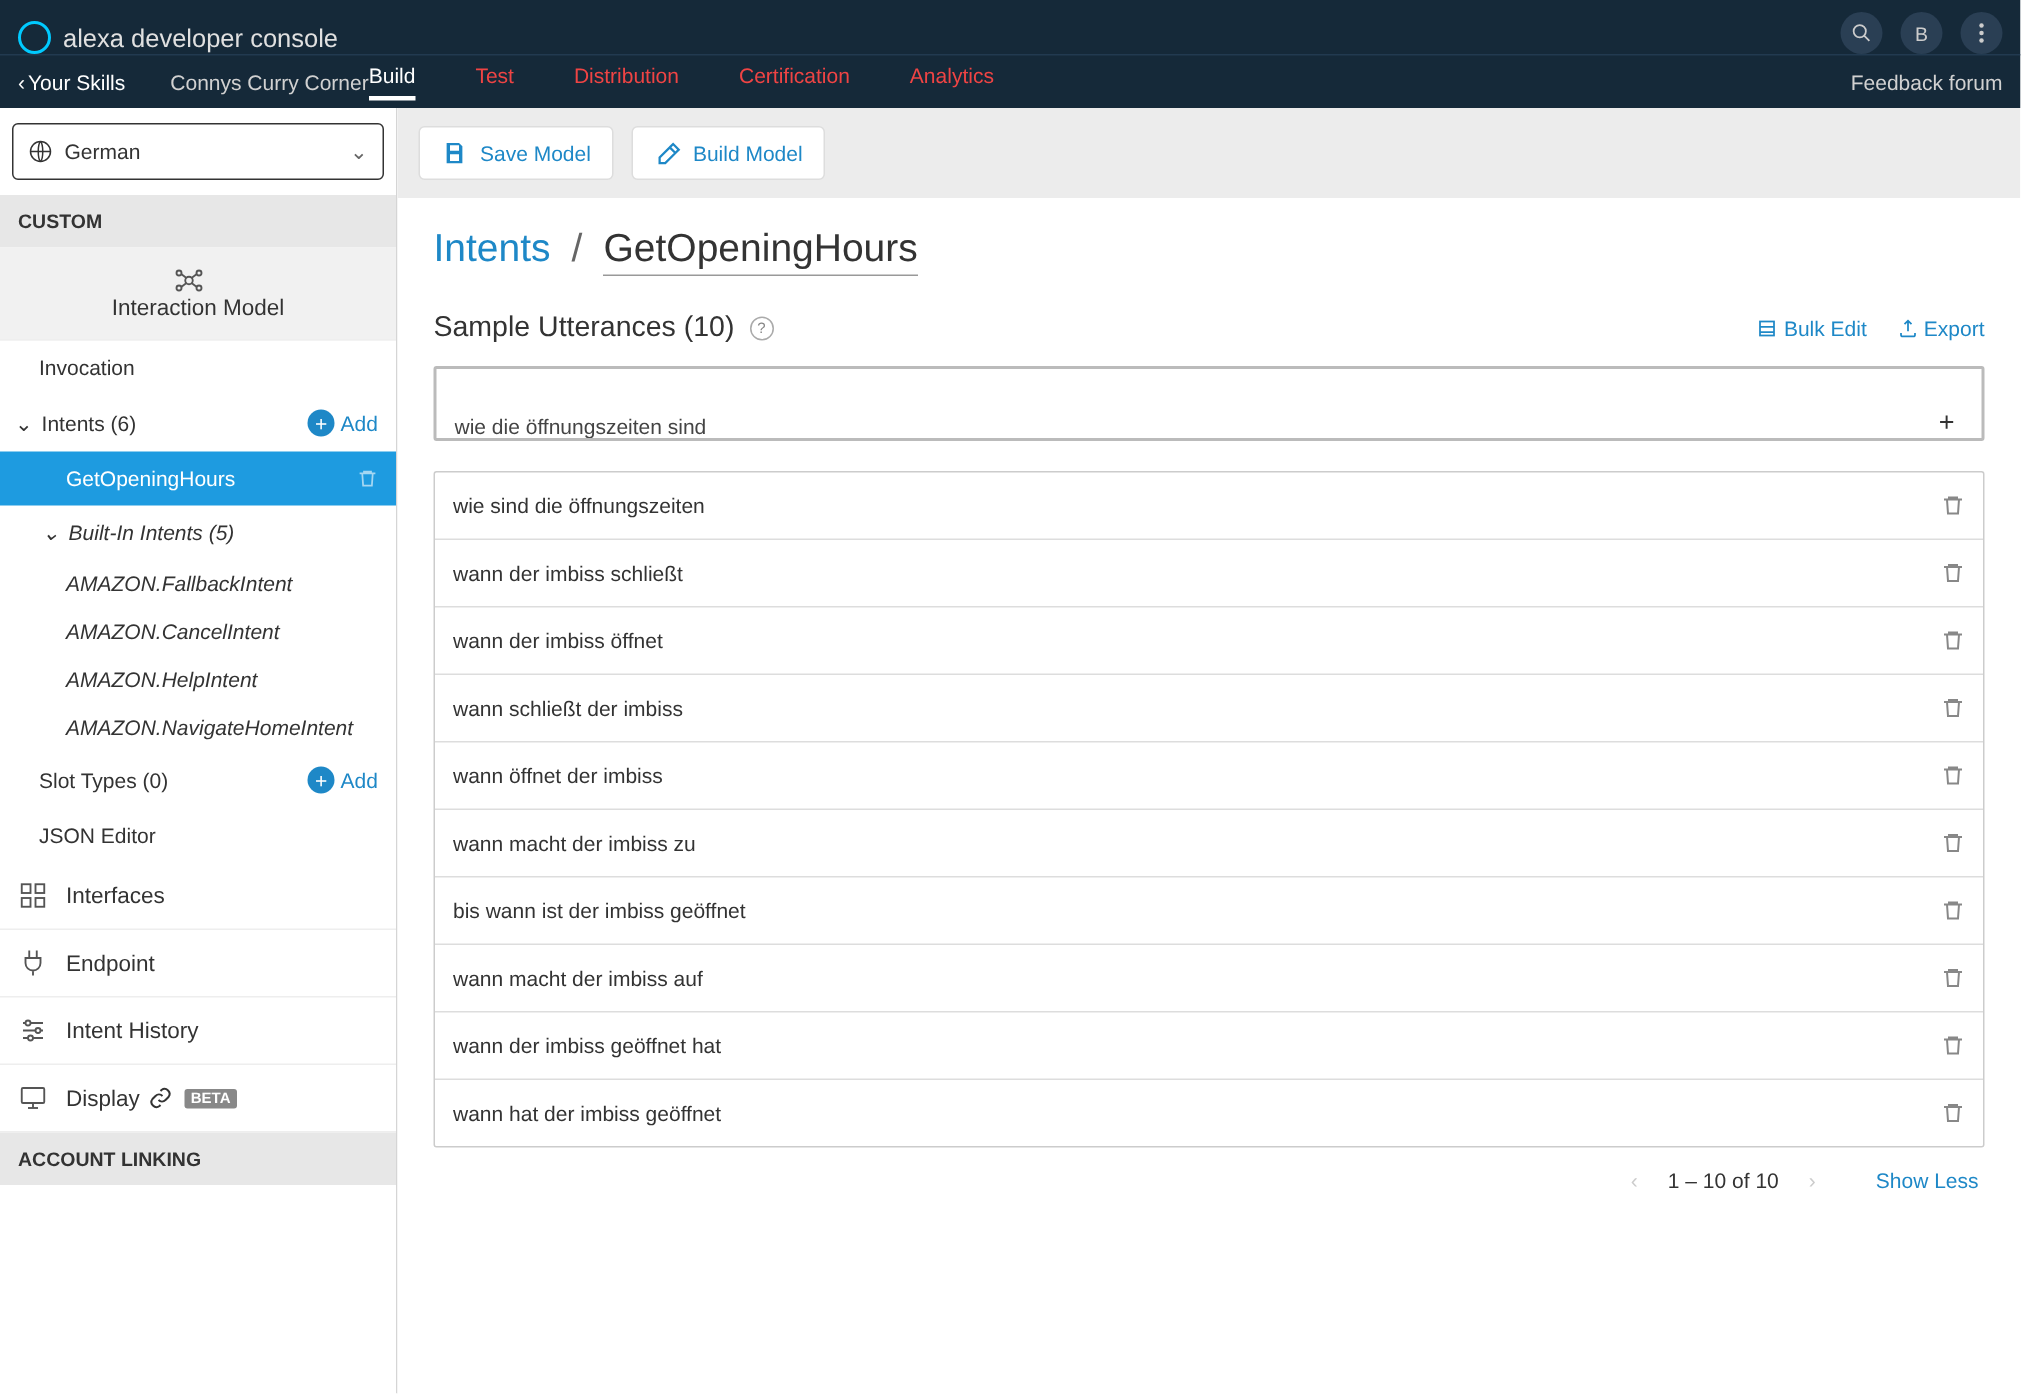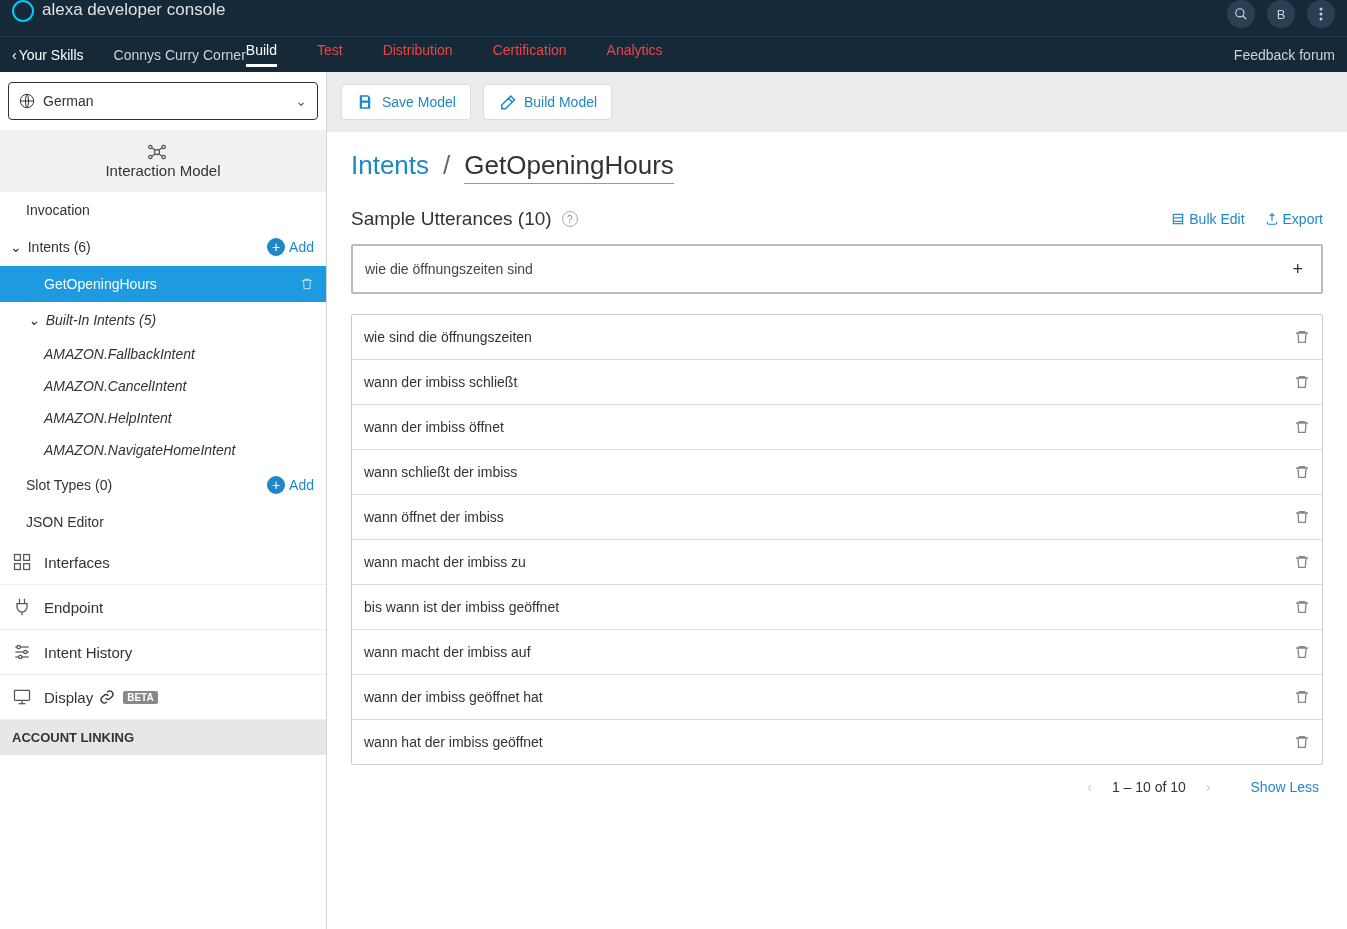--- a/index.html
+++ b/index.html
@@ -1,31 +1,31 @@
 <!DOCTYPE html>
 <html><head>
 <meta charset="utf-8">
 <style>
 * { margin:0; padding:0; box-sizing:border-box; font-family:"Amazon Ember",Arial,sans-serif; }
 body { background:#fff; color:#333; font-size:14px; }
-.topbar { background:#152939; color:#fff; height:36px; display:flex; align-items:flex-start; padding:0 12px; }
+.topbar { background:#152939; color:#fff; height:36px; display:flex; align-items:flex-end; padding:0 12px; }
 .topbar .logo { width:22px; height:22px; border:2px solid #00CAFF; border-radius:50%; margin-right:8px; display:inline-block; }
 .topbar .title { font-size:17px; color:#e0e0e0; flex:1; }
 .topbar .icons { display:flex; gap:12px; }
 .topbar .circbtn { width:28px; height:28px; border-radius:50%; background:#2a3f54; display:flex; align-items:center; justify-content:center; color:#ccc; font-size:13px; cursor:pointer; }
 .subbar { background:#152939; color:#fff; height:36px; display:flex; align-items:center; padding:0 12px; border-top:1px solid #223a50; font-size:14px; }
 .subbar .back { display:flex; align-items:center; margin-right:30px; cursor:pointer; }
 .subbar .back .chev { font-size:14px; margin-right:2px; }
 .subbar .skillname { color:#d1d1d1; }
 .subbar .tabs { display:flex; gap:40px; flex:1; }
 .subbar .tab { cursor:pointer; color:#ef4444; padding-bottom:6px; }
 .subbar .tab.active { color:#fff; border-bottom:3px solid #fff; }
 .subbar .feedback { color:#d1d1d1; cursor:pointer; }
 .layout { display:flex; height:calc(100vh - 72px); }
-.sidebar { width:327px; background:#fff; border-right:1px solid #d5d5d5; overflow-y:auto; }
+.sidebar { width:265px; background:#fff; border-right:1px solid #d5d5d5; overflow-y:auto; }
 .lang { margin:10px 8px; border:1px solid #333; border-radius:4px; height:38px; display:flex; align-items:center; padding:0 10px; cursor:pointer; }
 .lang .globe { margin-right:8px; }
 .lang .chev { margin-left:auto; color:#666; }
 .sect-head { background:#e7e7e7; padding:10px 12px; font-weight:bold; font-size:13px; color:#333; }
 .nav-item { display:flex; align-items:center; padding:12px 12px; border-bottom:1px solid #eee; cursor:pointer; font-size:15px; color:#333; }
 .nav-item.top { background:#f1f1f1;flex-direction:column; }
 .nav-item .icon { width:22px; margin-right:10px; color:#555; }
 .sub-list { }
 .sub-item { display:flex; align-items:center; padding:10px 12px 10px 26px; font-size:14px; color:#333; cursor:pointer; }
 .sub-item .addlink { margin-left:auto; display:flex; align-items:center; color:#1e88c7; }
@@ -41,21 +41,21 @@
 .content { padding:18px 24px; }
 .bread { font-size:26px; display:flex; align-items:baseline; gap:14px; margin-bottom:24px; }
 .bread .link { color:#1e88c7; cursor:pointer; }
 .bread .sep { color:#666; }
 .bread .cur { color:#333; border-bottom:1px solid #999; padding-bottom:2px; }
 .section-row { display:flex; align-items:center; margin-bottom:14px; }
 .section-title { font-size:19px; color:#333; }
 .helpq { width:16px; height:16px; border:1px solid #aaa; border-radius:50%; display:inline-flex; align-items:center; justify-content:center; font-size:10px; color:#888; margin-left:10px; }
 .section-actions { margin-left:auto; display:flex; gap:20px; color:#1e88c7; font-size:14px; }
 .section-actions span { cursor:pointer; display:flex; align-items:center; gap:4px; }
-.input-row { border:2px solid #bbb; border-radius:2px; display:flex; align-items:center; height:50px; padding:0 12px; margin-bottom:20px; }
+.input-row { border:2px solid #bbb; border-radius:2px; display:flex; align-items:flex-end; height:50px; padding:0 12px; margin-bottom:20px; }
 .input-row input { flex:1; border:none; outline:none; font-size:14px; color:#444; }
 .input-row .plus { font-size:18px; color:#333; cursor:pointer; padding:0 6px; }
 .utt-list { border:1px solid #ccc; border-radius:2px; }
 .utt { border-bottom:1px solid #ddd; padding:14px 12px; display:flex; align-items:center; font-size:14px; color:#333; }
 .utt:last-child { border-bottom:none; }
 .utt .trash { margin-left:auto; color:#888; cursor:pointer; }
 .paging { display:flex; align-items:center; justify-content:flex-end; gap:16px; padding:14px 4px; font-size:14px; color:#333; }
 .paging .showless { color:#1e88c7; cursor:pointer; margin-left:20px; }
 .paging .chev { color:#ccc; padding:0 4px; }
 svg { display:block; }
@@ -106,20 +106,21 @@
       <span class="globe">
         <svg width="16" height="16" viewBox="0 0 24 24" fill="none" stroke="#333" stroke-width="1.5">
             <circle cx="12" cy="12" r="10"></circle>
             <path d="M2 12h20M12 2c3 3 3 17 0 20M12 2c-3 3-3 17 0 20"></path>
           </svg>
       </span>
       <span>German</span>
       <span class="chev">⌄</span>
     </div>
 
+    <div class="sect-head">CUSTOM</div>
 
     <div class="nav-item top">
       <span class="icon">
         <svg width="20" height="20" viewBox="0 0 24 24" fill="none" stroke="#555" stroke-width="1.5">
             <circle cx="12" cy="12" r="3"></circle>
             <circle cx="4" cy="6" r="2"></circle>
             <circle cx="20" cy="6" r="2"></circle>
             <circle cx="4" cy="18" r="2"></circle>
             <circle cx="20" cy="18" r="2"></circle>
             <line x1="6" y1="7" x2="10" y2="10"></line>

